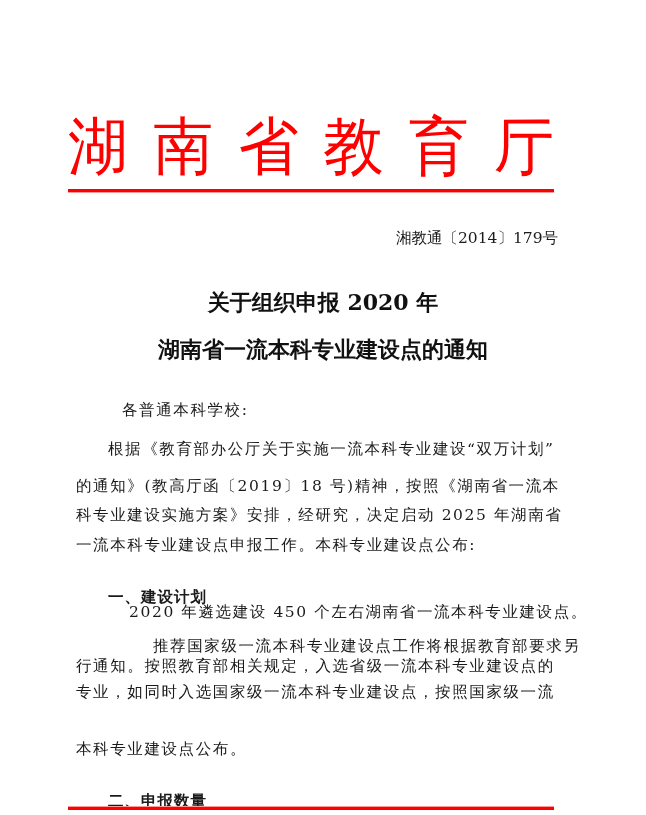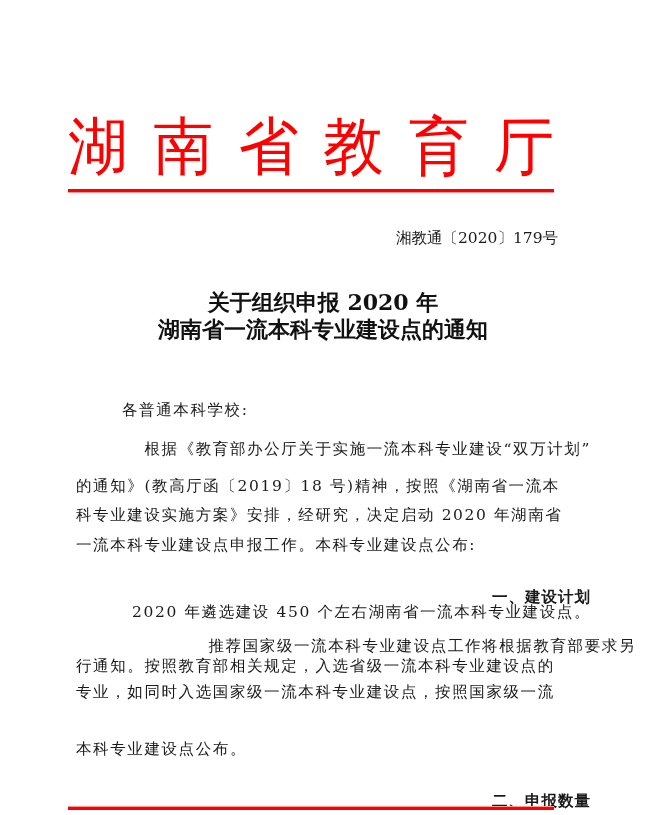--- a/index.html
+++ b/index.html
@@ -54,68 +54,68 @@
     .title {
       position: absolute;
       left: 0;
       width: 646px;
       text-align: center;
       font-weight: bold;
       font-size: 22px;
       color: #111;
     }
     .title.l1 { top: 285px; line-height: 34px; }
-    .title.l2 { top: 312px; line-height: 34px; }
+    .title.l2 { top: 332px; line-height: 34px; }
 
     .line {
       position: absolute;
       left: 76px;
       width: 490px;
       font-size: 15.5px;
       line-height: 24px;
       white-space: nowrap;
       letter-spacing: 1.6px;
       color: #1a1a1a;
     }
-    .indent { left: 101px; text-align: right; }
+    .indent { left: 108px; }
     .heading {
       font-family: "DejaVu Sans", "Liberation Sans", sans-serif;
       font-weight: bold;
       letter-spacing: 1px;
       margin-top: 16px;
     }
   </style>
 </head>
 <body>
 
 <div class="masthead">
   <span>湖</span>
   <span>南</span>
   <span>省</span>
   <span>教</span>
   <span>育</span>
   <span>厅</span>
 </div>
 <div class="rule top"></div>
 
-<div class="docno">湘教通〔2020〕179号</div>
+<div class="docno">湘教通〔2014〕179号</div>
 
 <div class="title l1">关于组织申报 2020 年</div>
 <div class="title l2">湖南省一流本科专业建设点的通知</div>
 
 <div class="line" style="top:398px;margin-left:46px;">各普通本科学校:</div>
 
 <div class="line indent" style="top:437px;">根据《教育部办公厅关于实施一流本科专业建设“双万计划”</div>
 <div class="line" style="top:474px;">的通知》(教高厅函〔2019〕18 号)精神，按照《湖南省一流本</div>
-<div class="line" style="top:503px;">科专业建设实施方案》安排，经研究，决定启动 2020 年湖南省</div>
+<div class="line" style="top:503px;">科专业建设实施方案》安排，经研究，决定启动 2025 年湖南省</div>
 <div class="line" style="top:533px;">一流本科专业建设点申报工作。本科专业建设点公布:</div>
 
 <div class="line indent heading" style="top:569px;">一、建设计划</div>
 
-<div class="line indent" style="top:600px;">2020 年遴选建设 450 个左右湖南省一流本科专业建设点。</div>
+<div class="line indent" style="top:600px;margin-left:21px;">2020 年遴选建设 450 个左右湖南省一流本科专业建设点。</div>
 
 <div class="line indent" style="top:634px;margin-left:45px;">推荐国家级一流本科专业建设点工作将根据教育部要求另</div>
 <div class="line" style="top:654px;">行通知。按照教育部相关规定，入选省级一流本科专业建设点的</div>
 <div class="line" style="top:680px;">专业，如同时入选国家级一流本科专业建设点，按照国家级一流</div>
 <div class="line" style="top:737px;">本科专业建设点公布。</div>
 
 <div class="line indent heading" style="top:773px;">二、申报数量</div>
 
 <div class="rule bottom"></div>
 

